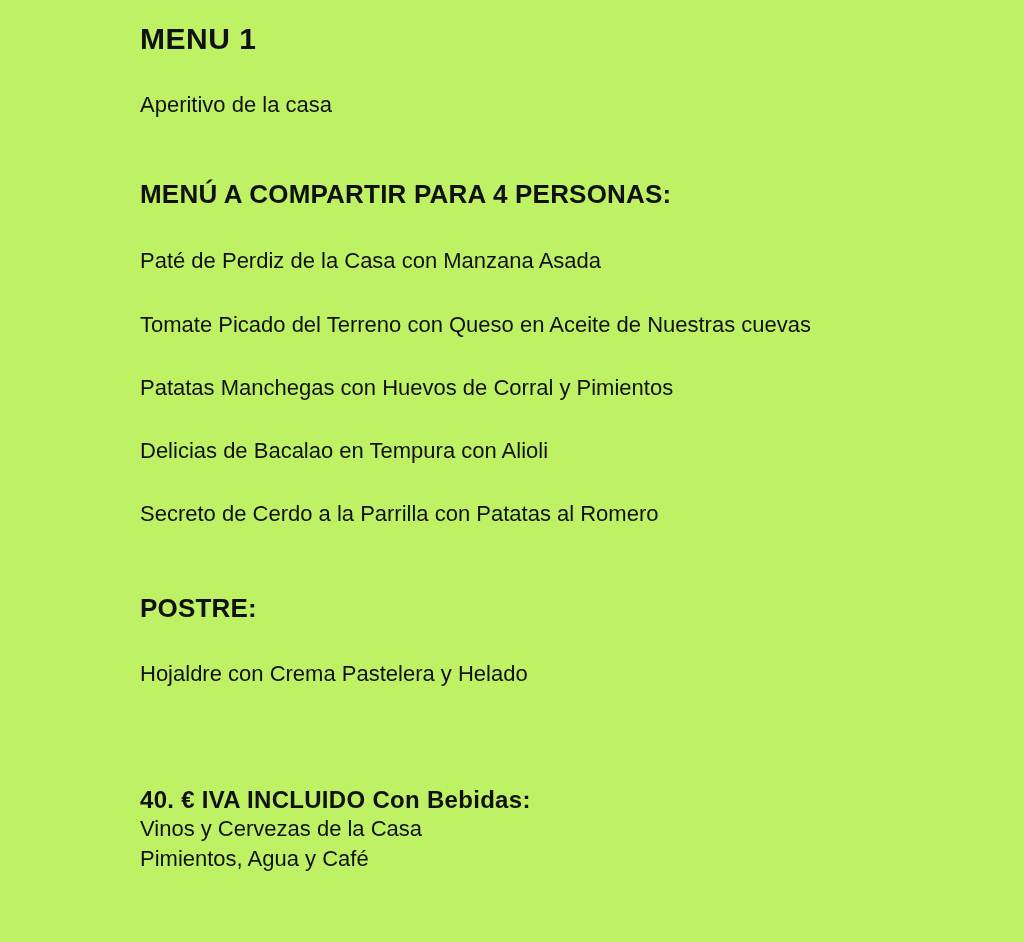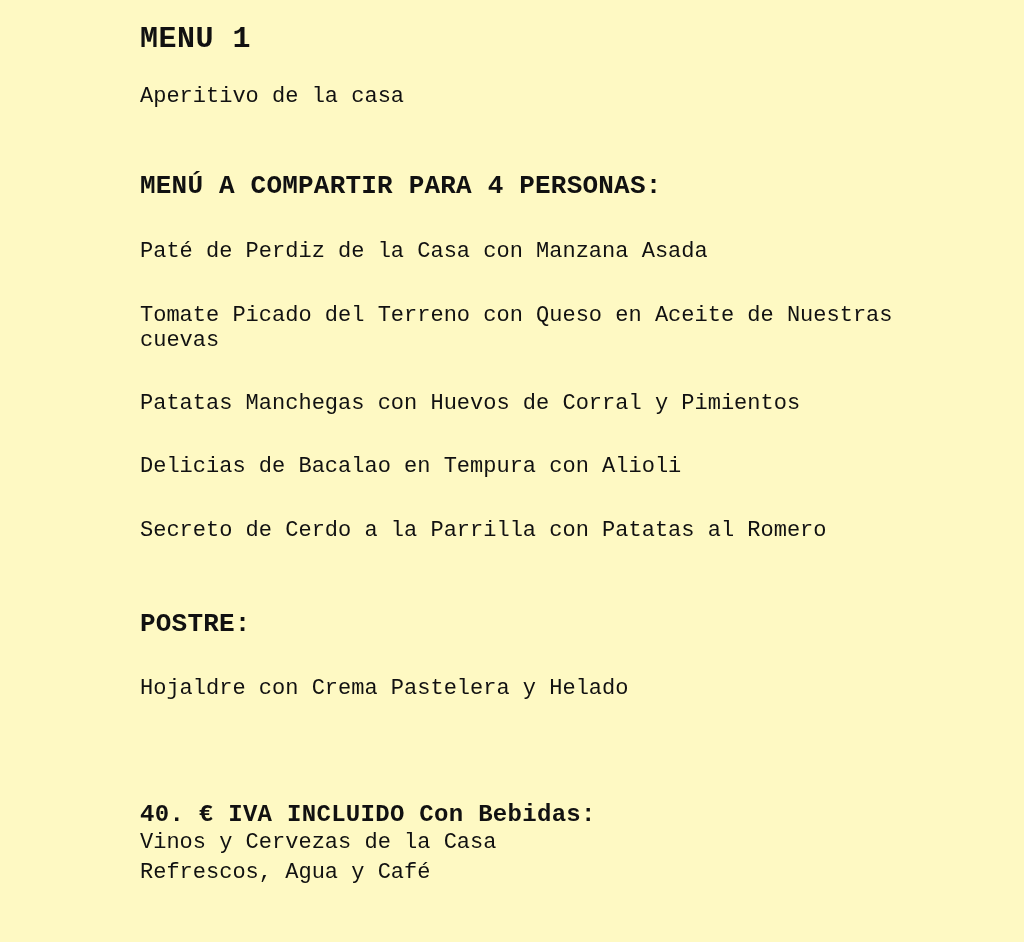--- a/index.html
+++ b/index.html
@@ -4,41 +4,41 @@
 <style>
   html, body {
     margin: 0;
     padding: 0;
     background: #ffffff;
   }
   .page {
     position: relative;
     width: 1024px;
     height: 942px;
-    background: #fef9c3;
-    font-family: Liberation Mono, monospace;
+    background: #bef264;
+    font-family: Liberation Sans, sans-serif;
     color: #111111;
     box-sizing: border-box;
     padding: 22px 60px 8px 140px;
     overflow: hidden;
   }
   .title {
     font-size: 30px;
     font-weight: bold;
     margin: 0;
     letter-spacing: 0.5px;
   }
   .body-line {
     font-size: 22px;
     font-weight: normal;
     margin: 0;
     line-height: 1.15;
   }
   .aperitif {
-    margin-top: 28px;
+    margin-top: 36px;
   }
   .section-heading {
     font-size: 26px;
     font-weight: bold;
     margin: 0;
     letter-spacing: 0.2px;
   }
   .sharing-heading {
     margin-top: 62px;
   }
@@ -88,16 +88,16 @@
   <p class="body-line menu-item">Secreto de Cerdo a la Parrilla con Patatas al Romero</p>
 
   <h2 class="section-heading dessert-heading">POSTRE:</h2>
 
   <p class="body-line dessert-item">Hojaldre con Crema Pastelera y Helado</p>
 
   <h1 class="price-line">40. € IVA INCLUIDO Con Bebidas:</h1>
 
   <div class="drinks-block">
     <p class="drink-line">Vinos y Cervezas de la Casa</p>
-    <p class="drink-line">Refrescos, Agua y Café</p>
+    <p class="drink-line">Pimientos, Agua y Café</p>
   </div>
 
 </div>
 
 </body></html>

